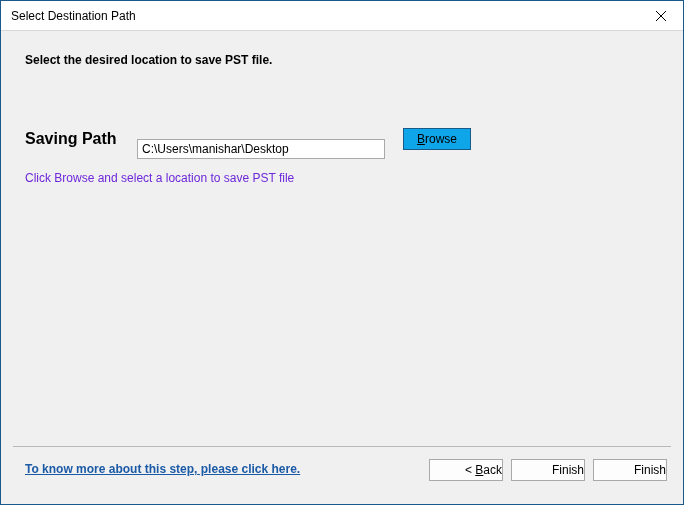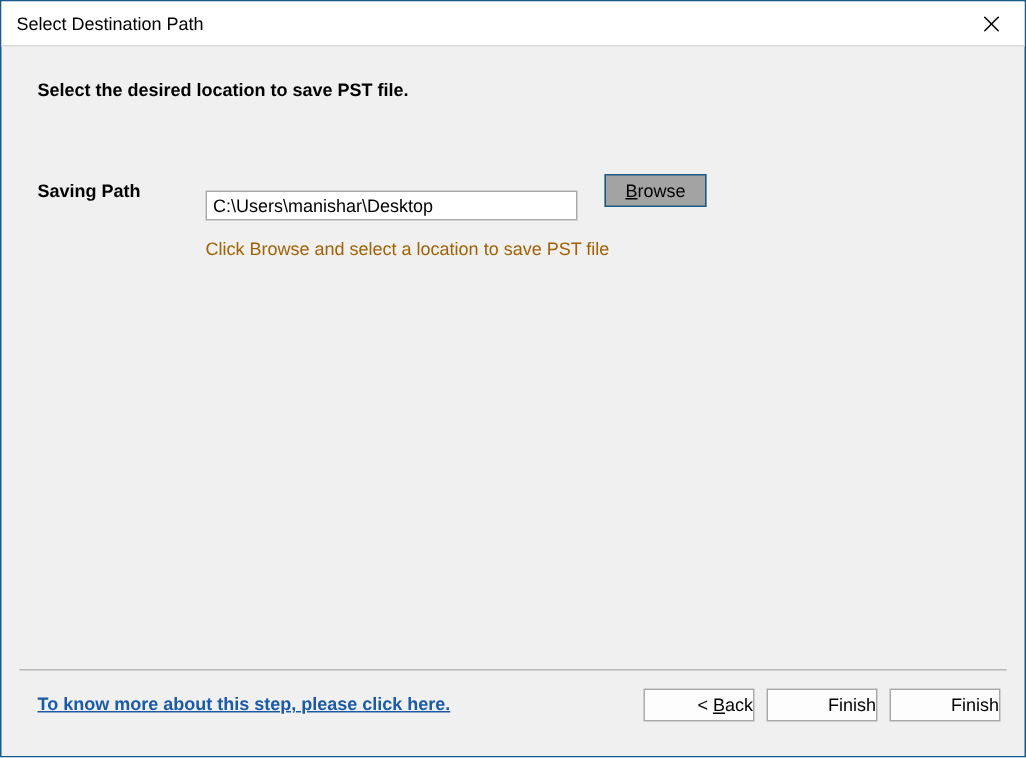--- a/index.html
+++ b/index.html
@@ -44,62 +44,61 @@
   .titlebar-close svg { width: 10px; height: 10px; }
   .content {
     flex: 1;
     position: relative;
     padding: 22px 24px 0 24px;
   }
   .instruction {
     font-size: 12px;
     font-weight: 700;
     color: #000;
-    margin-bottom: 40px;
+    margin-bottom: 52px;
   }
   .row {
     display: flex;
     align-items: center;
     margin-bottom: 12px;
   }
   .saving-label {
     width: 112px;
-    font-size: 12px;
+    font-size: 16px;
     font-weight: 700;
     color: #000;
   }
   .path-input {
     width: 248px;
     height: 20px;
     border: 1px solid #a9a9a9;
     background: #fff;
     padding: 0 4px;
     font-family: inherit;
     font-size: 12px;
     color: #000;
     margin-right: 18px;
     margin-top: 20px;
   }
   .browse-btn {
     width: 68px;
     height: 22px;
     border: 1px solid #1a5a8a;
-    background: #a3a3a3;
+    background: #0ea5e9;
     font-family: inherit;
     font-size: 12px;
     color: #000;
     cursor: pointer;
     padding: 0;
     line-height: 20px;
   }
   .browse-btn .mn { text-decoration: underline; }
   .hint {
     font-size: 12px;
-    color: #a16207;
-    margin-left: 112px;
+    color: #6d28d9;
   }
   .footer-area {
     position: absolute;
     left: 0; right: 0; bottom: 11px;
     height: 47px;
   }
   .footer-line {
     position: absolute;
     left: 12px; right: 12px; top: 0;
     border-top: 1px solid #b8b8b8;

